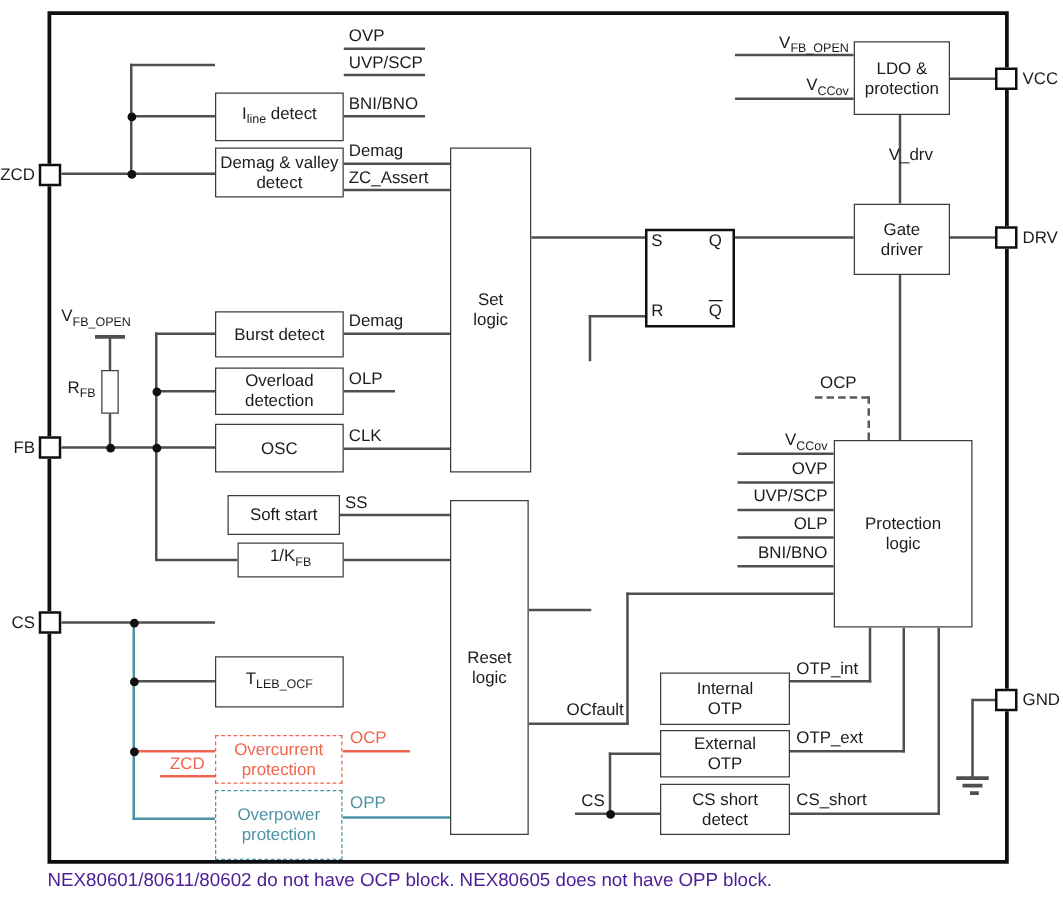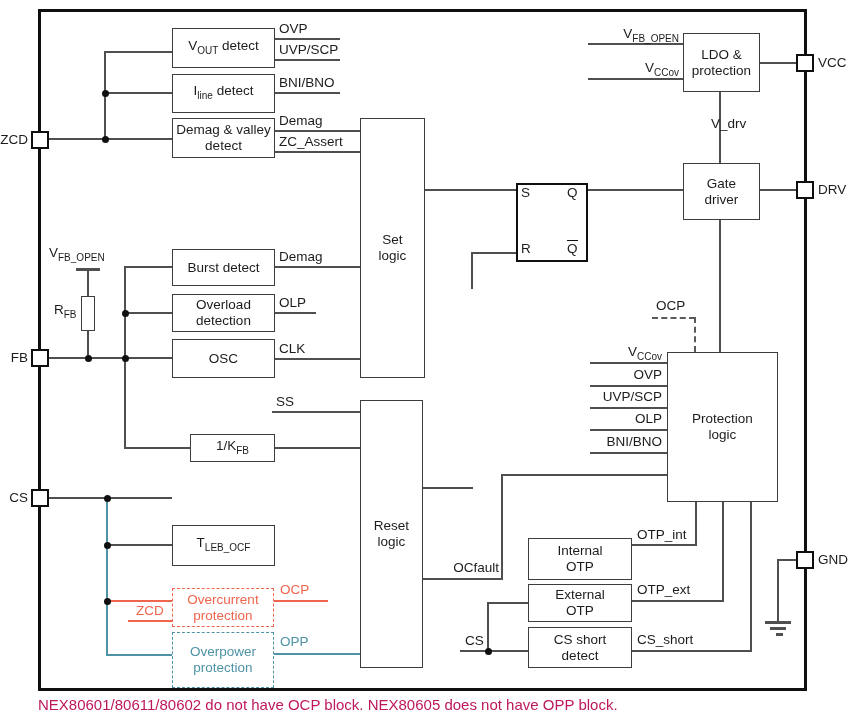--- a/index.html
+++ b/index.html
@@ -22,21 +22,21 @@
   .lbl{position:absolute;font-size:13.5px;line-height:15px;white-space:nowrap;color:#1c1c1c;}
   .lbl.tred{color:var(--red);}
   .lbl.tteal{color:var(--teal);}
   .rt{text-align:right;}
   .pin{position:absolute;width:18px;height:18px;background:#fff;border:2.6px solid #0f0f0f;box-sizing:border-box;}
   .dot{position:absolute;width:7px;height:7px;border-radius:50%;background:#101010;}
   .res{position:absolute;background:#fff;border:1.5px solid #3d3d3d;box-sizing:border-box;}
   .qbar{display:inline-block;border-top:1.6px solid #111;padding-top:1px;line-height:13px;}
   sub{font-size:10px;}
   i{font-style:normal;}
-  .caption{position:absolute;font-size:15px;color:#be185d;white-space:nowrap;}
+  .caption{position:absolute;font-size:15px;color:#4c1d95;white-space:nowrap;}
 </style>
 </head>
 <body>
 
 <div id="canvas">
 
   <div class="outline" style="left:38px;top:9px;width:769px;height:682px"></div>
 
   <i class="h" style="left:49px;top:138px;width:123px"></i>
   <i class="v" style="left:104px;top:51px;height:89px"></i>
@@ -114,39 +114,39 @@
   <i class="dot" style="left:102px;top:90px"></i>
   <i class="dot" style="left:102px;top:136px"></i>
   <i class="dot" style="left:85px;top:355px"></i>
   <i class="dot" style="left:122px;top:310px"></i>
   <i class="dot" style="left:122px;top:355px"></i>
   <i class="dot" style="left:104px;top:495px"></i>
   <i class="dot" style="left:104px;top:542px"></i>
   <i class="dot" style="left:104px;top:598px"></i>
   <i class="dot" style="left:485px;top:648px"></i>
 
-  <div class="blk" style="left:172px;top:28px;width:103px;height:40px">
-    <span><i>V</i><sub>OUT</sub><i> detect</i></span>
-  </div>
   <div class="blk" style="left:172px;top:74px;width:103px;height:39px">
     <span><i>I</i><sub>line</sub><i> detect</i></span>
   </div>
   <div class="blk" style="left:172px;top:118px;width:103px;height:40px">
     <span>Demag &amp; valley</span>
     <span>detect</span>
   </div>
   <div class="blk" style="left:172px;top:249px;width:103px;height:37px">
     <span>Burst detect</span>
   </div>
   <div class="blk" style="left:172px;top:339px;width:103px;height:39px">
     <span>OSC</span>
   </div>
   <div class="blk" style="left:172px;top:294px;width:103px;height:38px">
     <span>Overload</span>
     <span>detection</span>
+  </div>
+  <div class="blk" style="left:182px;top:396px;width:90px;height:32px">
+    <span>Soft start</span>
   </div>
   <div class="blk" style="left:190px;top:434px;width:85px;height:28px">
     <span><i>1/K</i><sub>FB</sub></span>
   </div>
   <div class="blk" style="left:172px;top:525px;width:103px;height:41px">
     <span><i>T</i><sub>LEB_OCF</sub></span>
   </div>
   <div class="blk dred" style="left:172px;top:588px;width:102px;height:39px">
     <span>Overcurrent</span>
     <span>protection</span>

